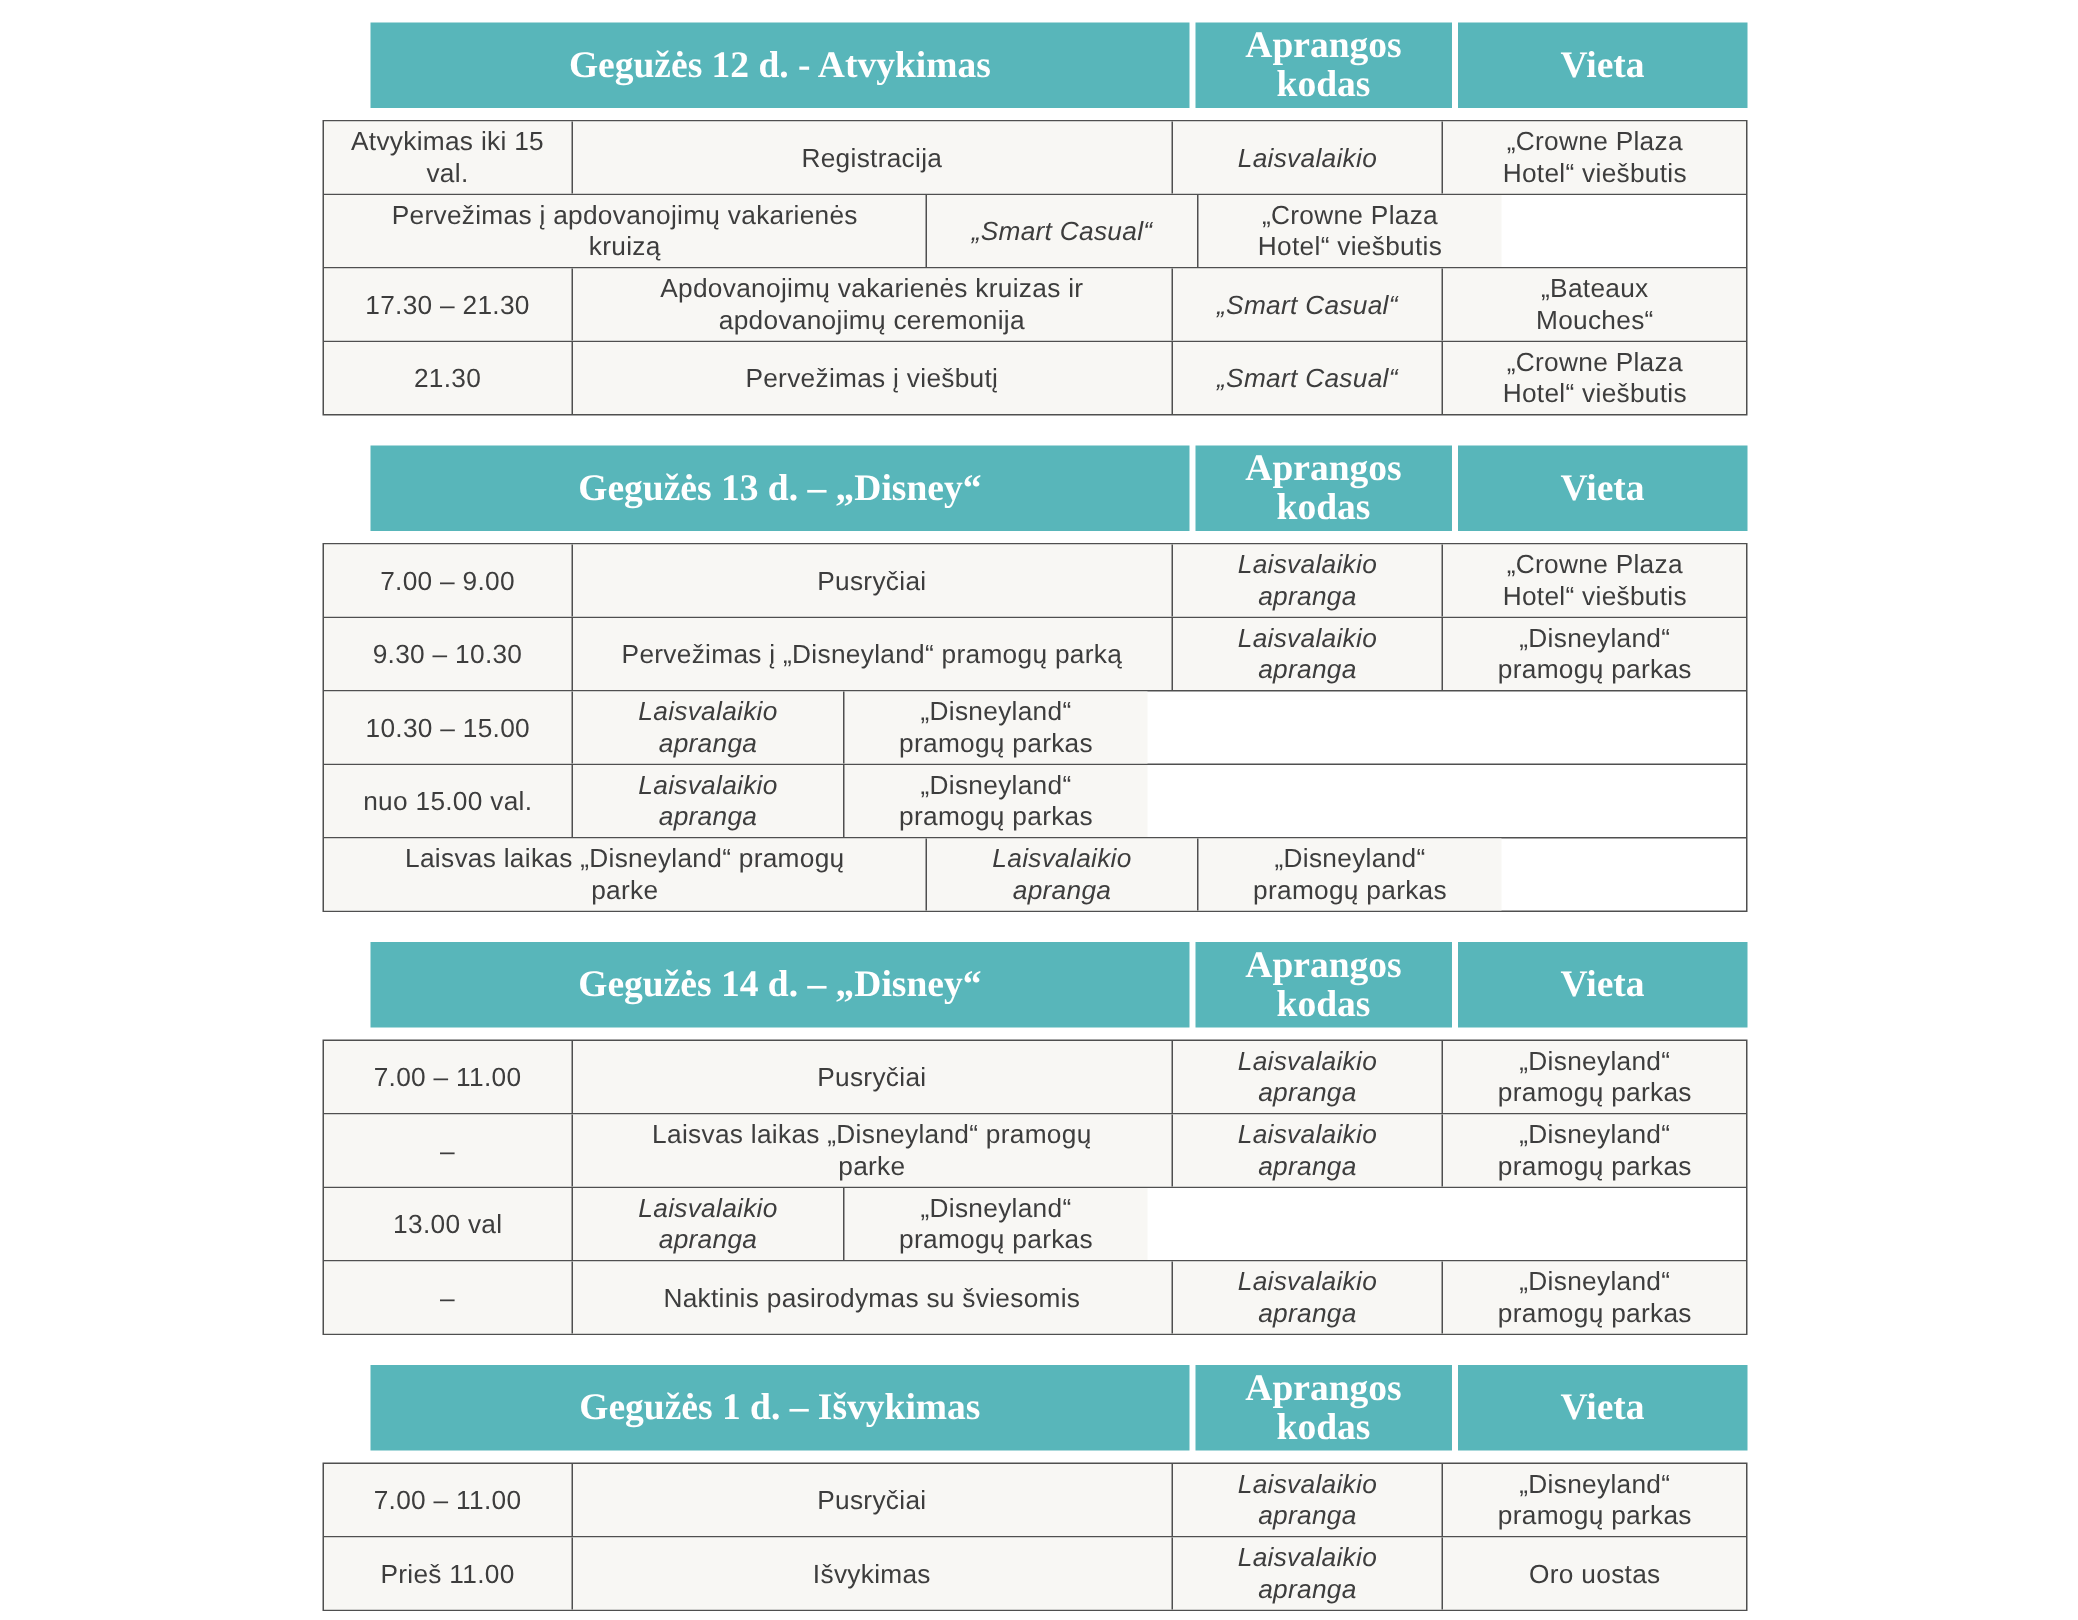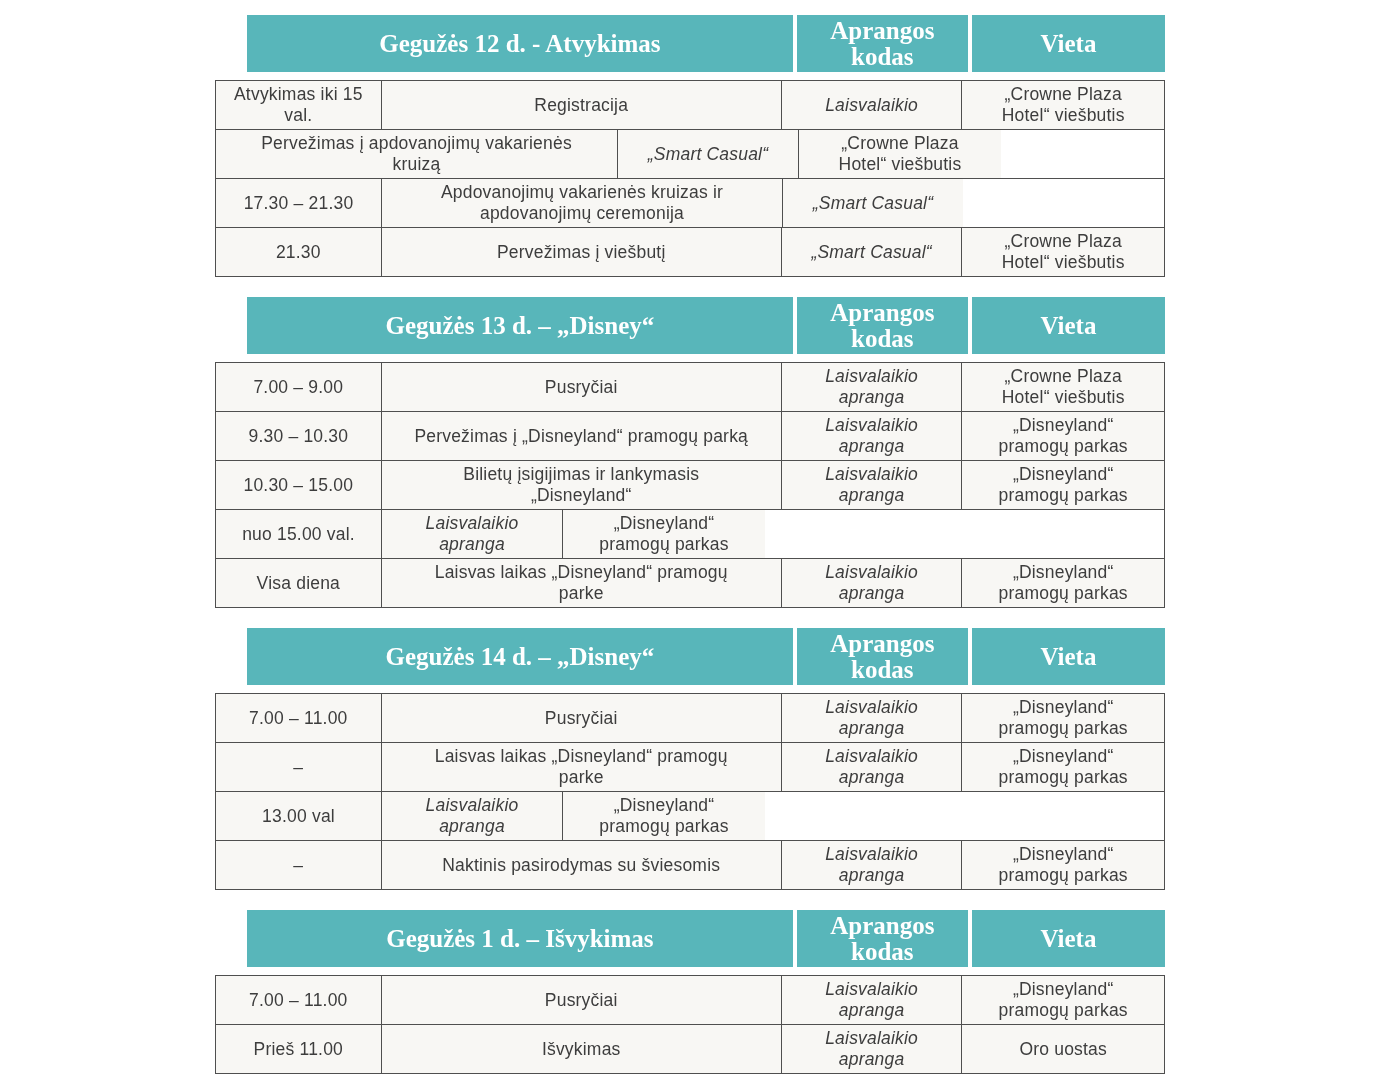--- a/index.html
+++ b/index.html
@@ -112,20 +112,23 @@
   <div class="row">
     <div class="cell time">
             <span>17.30 – 21.30</span>
           </div>
     <div class="cell activity">
             <span>Apdovanojimų vakarienės kruizas ir apdovanojimų ceremonija</span>
           </div>
     <div class="cell dress">
             <span>„Smart Casual“</span>
           </div>
+    <div class="cell loc">
+            <span>„Bateaux Mouches“</span>
+          </div>
   </div>
 
   <div class="row">
     <div class="cell time">
             <span>21.30</span>
           </div>
     <div class="cell activity">
             <span>Pervežimas į viešbutį</span>
           </div>
     <div class="cell dress">
@@ -174,23 +177,20 @@
           </div>
     <div class="cell loc">
             <span>„Disneyland“ pramogų parkas</span>
           </div>
   </div>
 
   <div class="row">
     <div class="cell time">
             <span>10.30 – 15.00</span>
           </div>
-    <div class="cell activity">
-            <span>Bilietų įsigijimas ir lankymasis „Disneyland“</span>
-          </div>
     <div class="cell dress">
             <span>Laisvalaikio apranga</span>
           </div>
     <div class="cell loc">
             <span>„Disneyland“ pramogų parkas</span>
           </div>
   </div>
 
   <div class="row">
     <div class="cell time">
@@ -198,23 +198,20 @@
           </div>
     <div class="cell dress">
             <span>Laisvalaikio apranga</span>
           </div>
     <div class="cell loc">
             <span>„Disneyland“ pramogų parkas</span>
           </div>
   </div>
 
   <div class="row">
-    <div class="cell time">
-            <span>Visa diena</span>
-          </div>
     <div class="cell activity">
             <span>Laisvas laikas „Disneyland“ pramogų parke</span>
           </div>
     <div class="cell dress">
             <span>Laisvalaikio apranga</span>
           </div>
     <div class="cell loc">
             <span>„Disneyland“ pramogų parkas</span>
           </div>
   </div>

